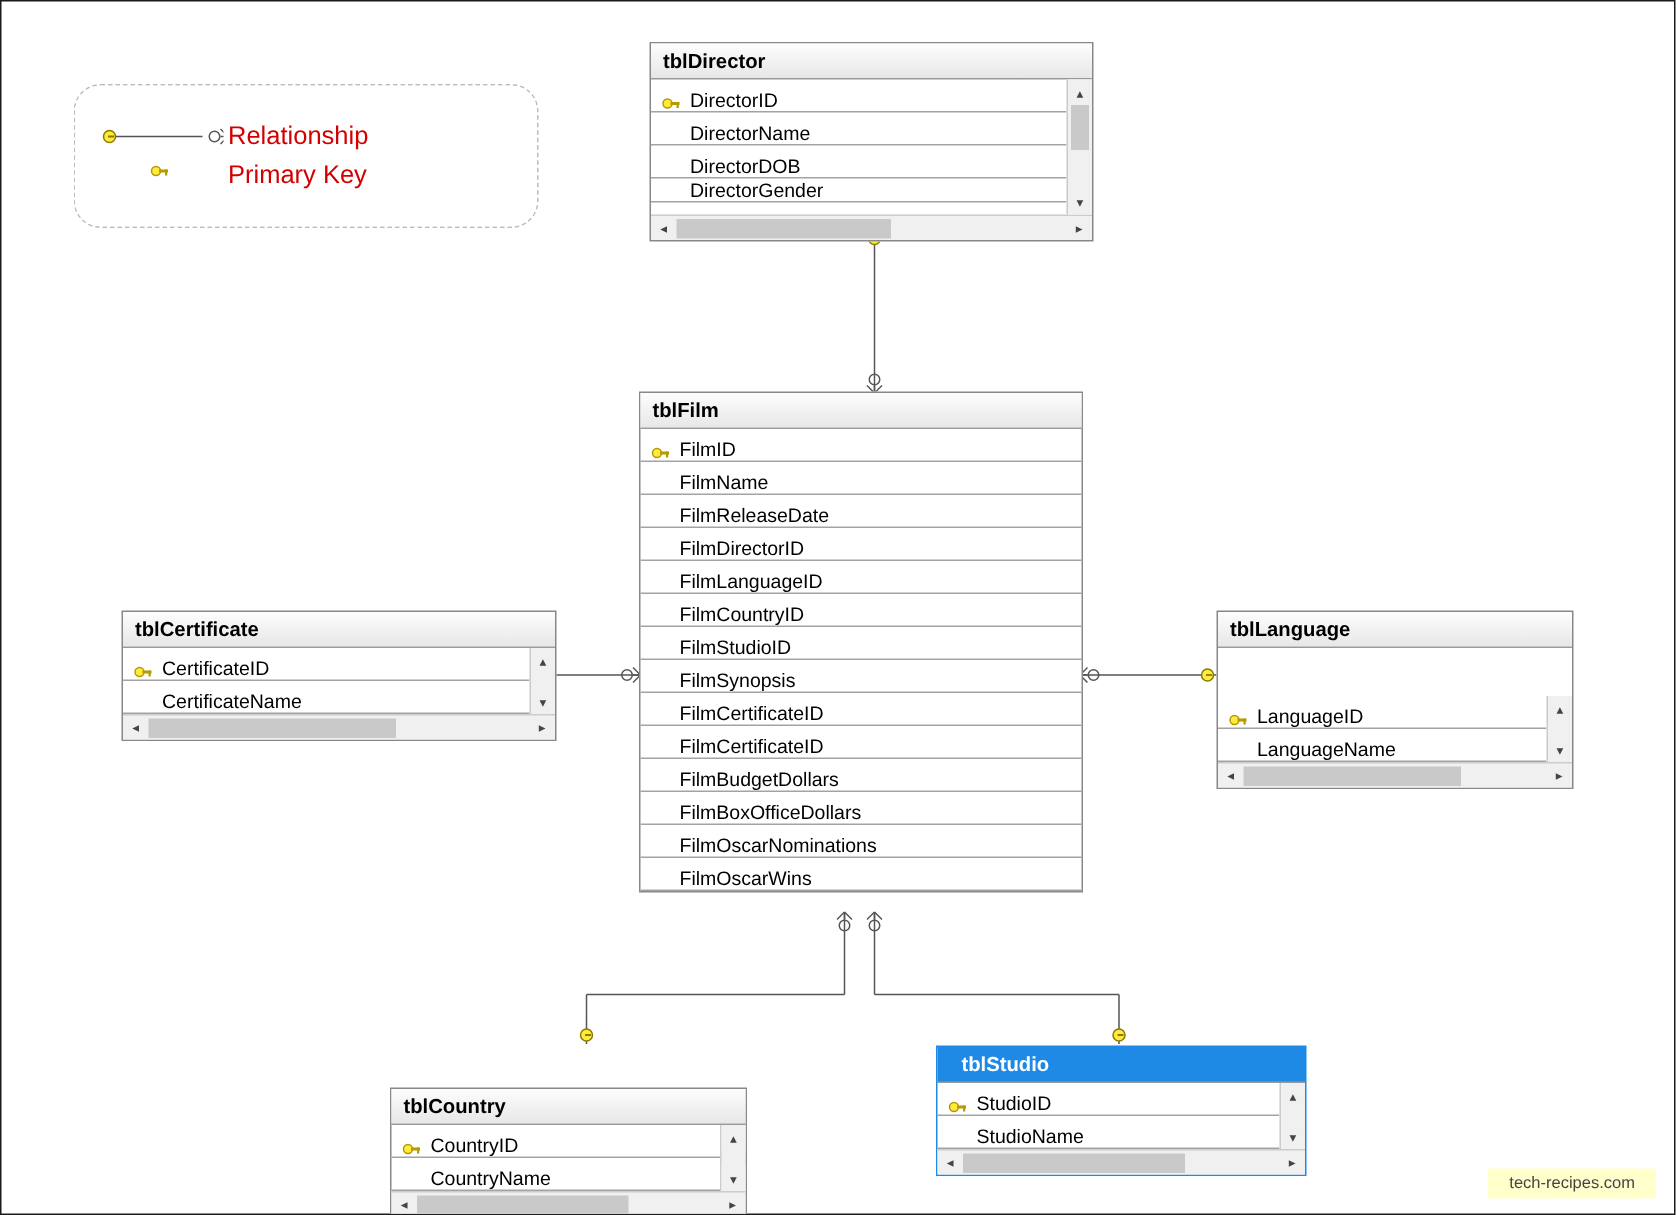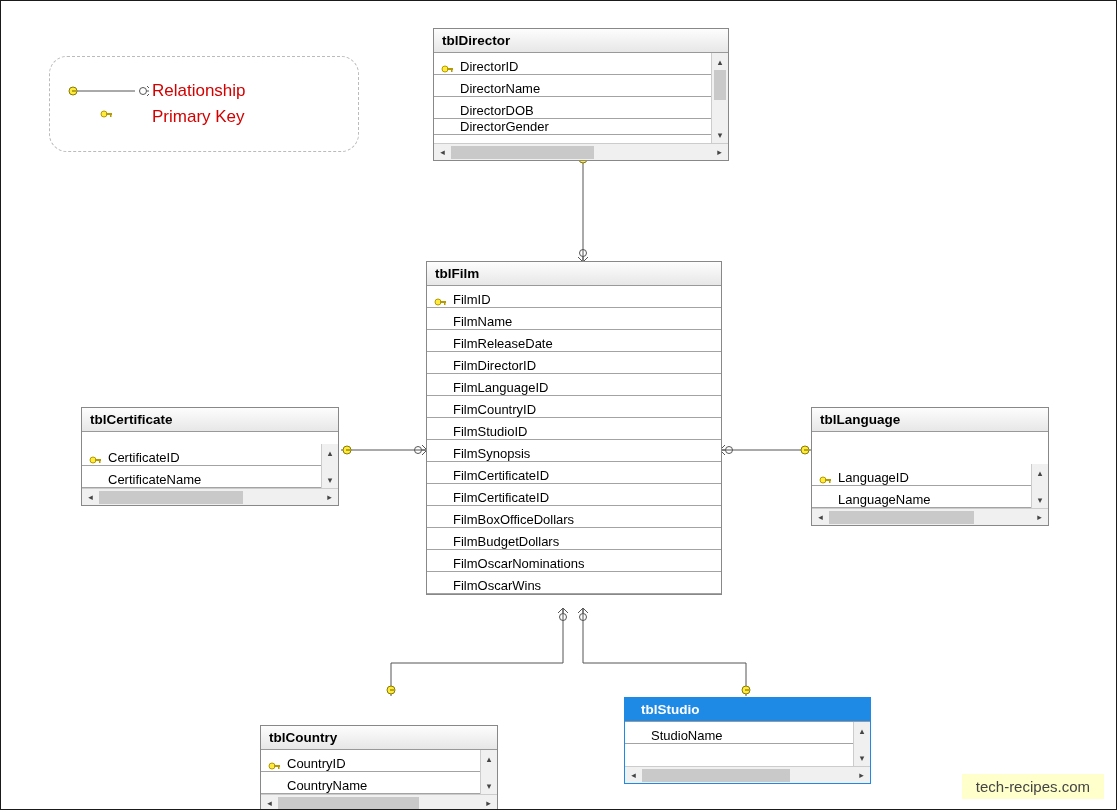--- a/index.html
+++ b/index.html
@@ -138,21 +138,21 @@
     position: absolute;
     top: 0; bottom: 0;
     background: #c9c9c9;
   }
   .watermark {
     position: absolute;
     right: 12px;
     bottom: 10px;
     background: #ffffcc;
     padding: 4px 14px;
-    font-size: 15px;
+    font-size: 11px;
     color: #444;
   }
 </style>
 </head>
 <body>
 
 <div class="canvas">
 
   <svg class="svg-layer">
     <defs>
@@ -306,41 +306,41 @@
           <div class="tbl-row">
             <div class="icon-col"></div>
             <div class="name-col">FilmCertificateID</div>
           </div>
           <div class="tbl-row">
             <div class="icon-col"></div>
             <div class="name-col">FilmCertificateID</div>
           </div>
           <div class="tbl-row">
             <div class="icon-col"></div>
+            <div class="name-col">FilmBudgetDollars</div>
+          </div>
+          <div class="tbl-row">
+            <div class="icon-col"></div>
             <div class="name-col">FilmBoxOfficeDollars</div>
           </div>
           <div class="tbl-row">
             <div class="icon-col"></div>
-            <div class="name-col">FilmBudgetDollars</div>
-          </div>
-          <div class="tbl-row">
-            <div class="icon-col"></div>
             <div class="name-col">FilmOscarNominations</div>
           </div>
           <div class="tbl-row">
             <div class="icon-col"></div>
             <div class="name-col">FilmOscarWins</div>
           </div>
         </div>
     </div>
   </div>
 
-  <div class="tbl" style="left:80px; top:406px; width:258px;">
+  <div class="tbl" style="left:80px; top:406px; width:290px;">
     <div class="tbl-header">tblCertificate</div>
-    <div class="tbl-body" style="height:44px;margin-top:12px;">
+    <div class="tbl-body" style="height:44px;">
       <div id="rows-certificate" style="position:absolute; inset:0 17px 0 0;">
           <div class="tbl-row">
             <div class="icon-col">
               <svg width="14" height="10">
                 <circle cx="4" cy="5" r="3" fill="#ffeb3b" stroke="#b59a00" stroke-width="1"></circle>
                 <rect x="6" y="4" width="6" height="2" fill="#b59a00"></rect>
                 <rect x="10" y="4" width="1.5" height="4" fill="#b59a00"></rect>
               </svg>
             </div>
             <div class="name-col">CertificateID</div>
@@ -428,20 +428,30 @@
         </div>
       <div class="arrow">▸</div>
     </div>
   </div>
 
   <div class="tbl" style="left:623px; top:696px; width:247px; border-color:#1e8ae6;">
     <div class="tbl-header selected">tblStudio</div>
     <div class="tbl-body" style="height:44px;">
       <div id="rows-studio" style="position:absolute; inset:0 17px 0 0;">
           <div class="tbl-row">
+            <div class="icon-col">
+              <svg width="14" height="10">
+                <circle cx="4" cy="5" r="3" fill="#ffeb3b" stroke="#b59a00" stroke-width="1"></circle>
+                <rect x="6" y="4" width="6" height="2" fill="#b59a00"></rect>
+                <rect x="10" y="4" width="1.5" height="4" fill="#b59a00"></rect>
+              </svg>
+            </div>
+            <div class="name-col">StudioID</div>
+          </div>
+          <div class="tbl-row">
             <div class="icon-col"></div>
             <div class="name-col">StudioName</div>
           </div>
         </div>
       <div class="vscroll">
         <div class="arrow up">▴</div>
         <div class="arrow down">▾</div>
       </div>
     </div>
     <div class="hscroll">

